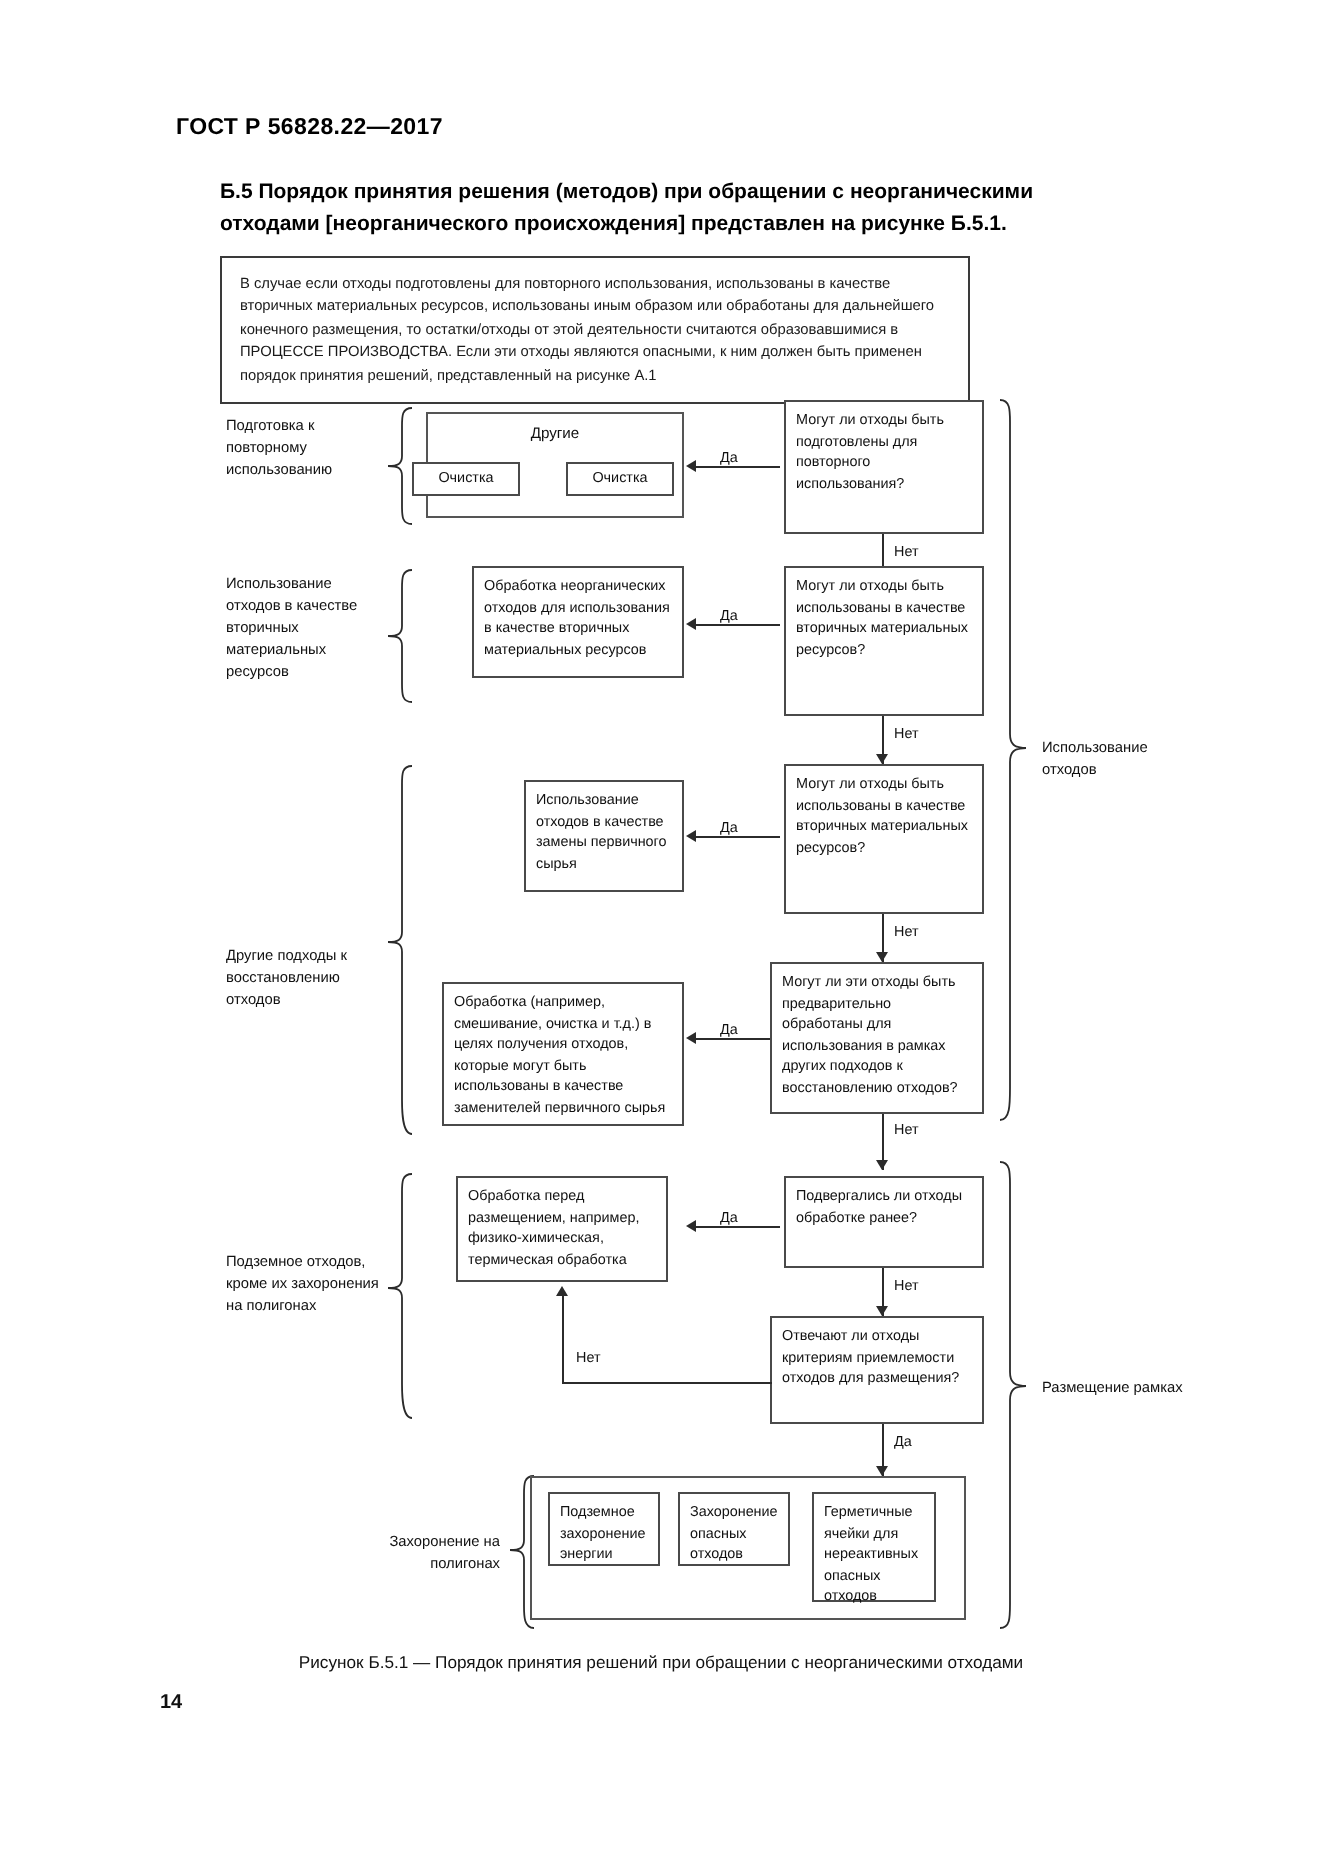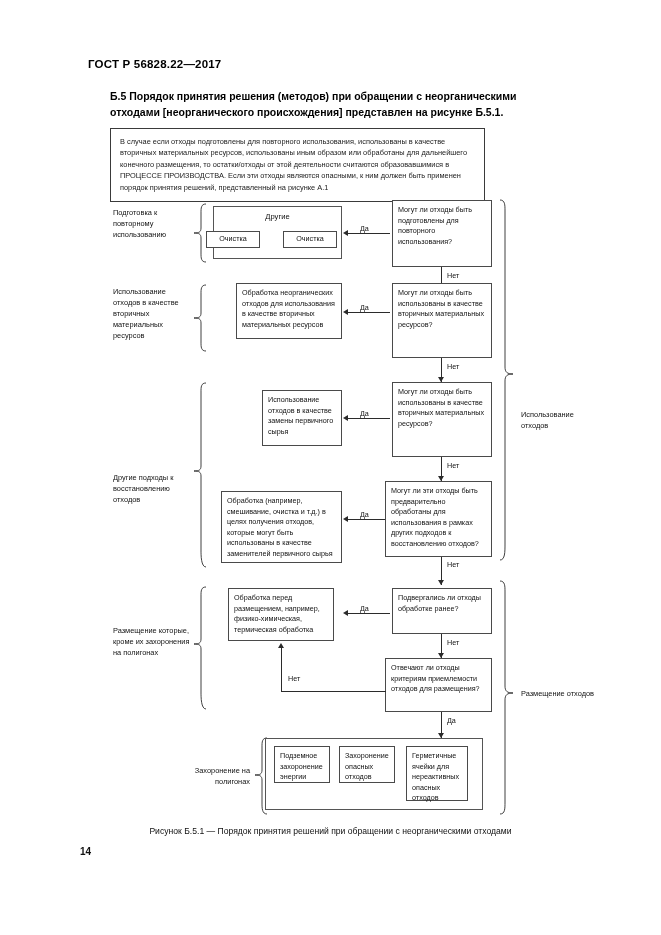--- a/index.html
+++ b/index.html
@@ -213,21 +213,21 @@
   <div class="abs hline" style="left:348px; top:519px; width:42px;"></div>
   <div class="abs arrow-left" style="left:343px; top:516px;"></div>
   <div class="abs elabel" style="left:360px; top:510px;">Да</div>
 
   <div class="abs fbox" style="left:385px; top:481px; width:107px; height:76px;">Могут ли эти отходы быть предварительно обработаны для использования в рамках других подходов к восстановлению отходов?</div>
 
   <div class="abs vline" style="left:441px; top:557px; height:28px;"></div>
   <div class="abs arrow-down" style="left:438px; top:580px;"></div>
   <div class="abs elabel" style="left:447px; top:560px;">Нет</div>
 
-  <div class="abs glabel" style="left:113px; top:625px; width:82px;">Размещение которые, кроме их захоронения на полигонах</div>
+  <div class="abs glabel" style="left:113px; top:625px; width:82px;">Подземное отходов, кроме их захоронения на полигонах</div>
 
   <div class="abs" style="left:192px; top:586px;">
     <svg class="brace" width="16" height="124" viewBox="0 0 16 124">
       <path d="M14 1 C9 1, 9 5, 9 10 L9 53 C9 57, 7 58, 2 58 C7 58, 9 59, 9 63 L9 106 C9 111, 9 123, 14 123" fill="none" stroke="#2b2b2b" stroke-width="0.9"></path>
     </svg>
   </div>
 
   <div class="abs fbox" style="left:228px; top:588px; width:106px; height:53px;">Обработка перед размещением, например, физико-химическая, термическая обработка</div>
 
   <div class="abs hline" style="left:348px; top:613px; width:42px;"></div>
@@ -262,25 +262,25 @@
   <div class="abs cbox" style="left:265px; top:738px; width:218px; height:72px;"></div>
   <div class="abs fbox" style="left:274px; top:746px; width:56px; height:37px;">Подземное захоронение энергии</div>
   <div class="abs fbox" style="left:339px; top:746px; width:56px; height:37px;">Захоронение опасных отходов</div>
   <div class="abs fbox" style="left:406px; top:746px; width:62px; height:55px;">Герметичные ячейки для нереактивных опасных отходов</div>
 
   <div class="abs" style="left:497px; top:199px;">
     <svg class="brace" width="18" height="362" viewBox="0 0 18 362">
       <path d="M3 1 C8 1, 8 6, 8 12 L8 168 C8 173, 10 175, 16 175 C10 175, 8 177, 8 182 L8 345 C8 353, 8 361, 3 361" fill="none" stroke="#2b2b2b" stroke-width="0.9"></path>
     </svg>
   </div>
-  <div class="abs glabel" style="left:521px; top:368px; width:80px;margin-top:41px;">Использование отходов</div>
+  <div class="abs glabel" style="left:521px; top:368px; width:80px;">Использование отходов</div>
 
   <div class="abs" style="left:497px; top:580px;">
     <svg class="brace" width="18" height="235" viewBox="0 0 18 235">
       <path d="M3 1 C8 1, 8 6, 8 12 L8 106 C8 111, 10 113, 16 113 C10 113, 8 115, 8 120 L8 222 C8 229, 8 234, 3 234" fill="none" stroke="#2b2b2b" stroke-width="0.9"></path>
     </svg>
   </div>
-  <div class="abs glabel" style="left:521px; top:688px; width:80px;">Размещение отходов</div>
+  <div class="abs glabel" style="left:521px; top:688px; width:80px;">Размещение рамках</div>
 
   <div class="abs" id="caption">Рисунок Б.5.1 — Порядок принятия решений при обращении с неорганическими отходами</div>
   <div class="abs" id="page-number">14</div>
 
 </div>
 
 </body></html>

